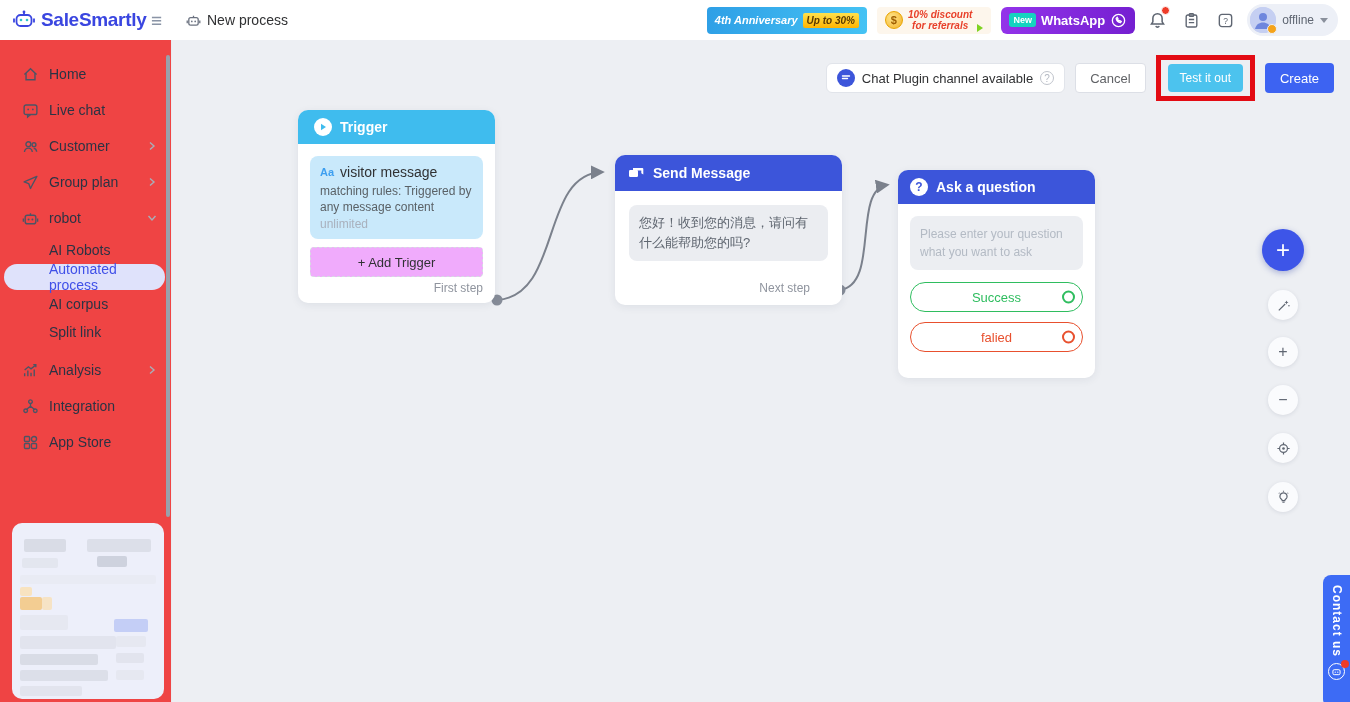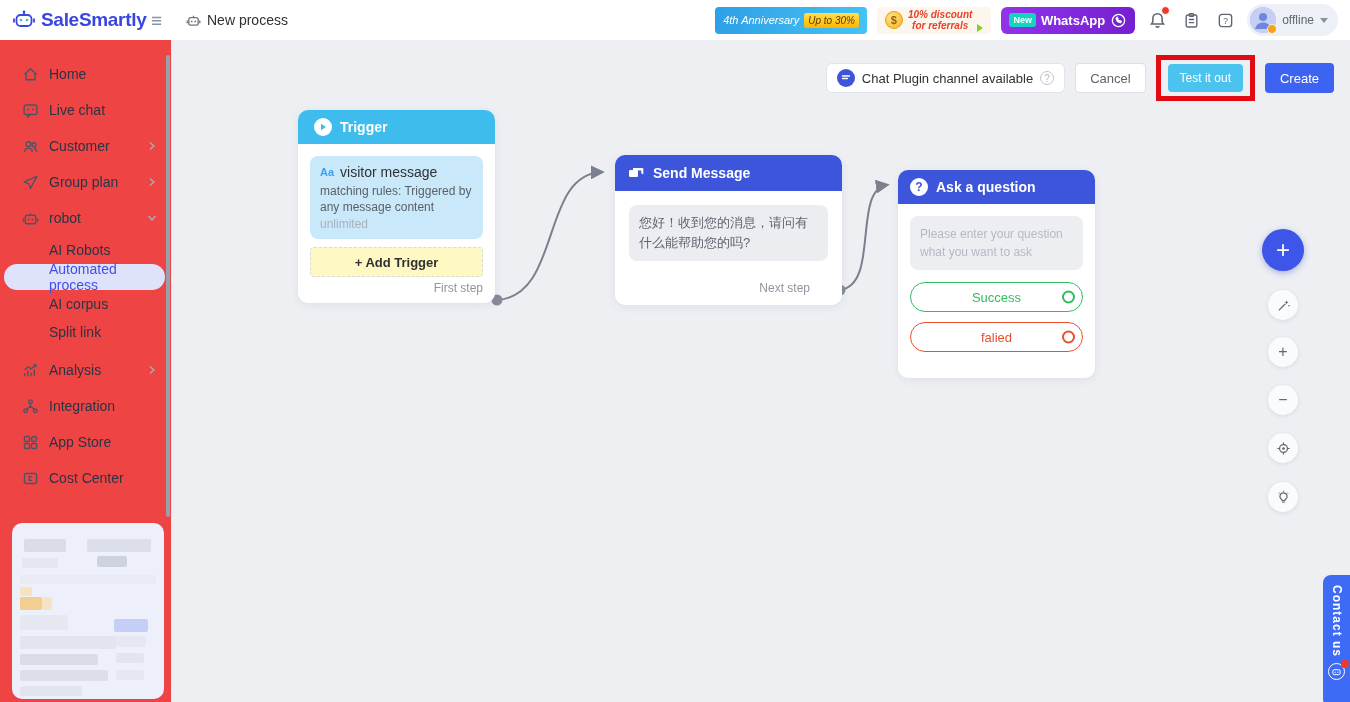--- a/index.html
+++ b/index.html
@@ -10,21 +10,21 @@
   .topbar { position:absolute; left:0; top:0; width:1350px; height:40px;
     background:#fff; display:flex; align-items:center; z-index:30; }
   .logo-area { width:172px; display:flex; align-items:center; padding:0 10px 0 12px; }
   .brand { font-size:19px; font-weight:bold; color:#3a46e0; margin-left:5px; letter-spacing:-.3px; }
   .hamburger { margin-left:auto; color:#8a94a6; font-size:19px; line-height:1; cursor:pointer; }
   .pagetitle-area { display:flex; align-items:center; gap:6px; margin-left:14px; color:#303133; font-size:14px; }
   .tb-right { margin-left:auto; display:flex; align-items:center; gap:10px; padding-right:12px; }
 
   .banner { height:27px; border-radius:4px; display:flex; align-items:center; padding:0 8px; gap:5px; cursor:pointer; }
   .banner-anniv { background:linear-gradient(100deg,#2e9fe6,#45c3f4); color:#fff;
-     font-style:italic; font-weight:normal; font-size:11px; }
+     font-style:italic; font-weight:bold; font-size:11px; }
   .anniv-badge { background:linear-gradient(#ffe14d,#ffb400); color:#5a3a00; font-size:10px;
      padding:2px 4px; border-radius:2px; white-space:nowrap; }
   .banner-ref { background:#fdf6ec; }
   .coin { width:18px; height:18px; border-radius:50%; background:radial-gradient(circle at 35% 35%,#ffe489,#f3b229);
      border:1px solid #e8a400; color:#a05f00; font-size:11px; font-weight:bold;
      display:flex; align-items:center; justify-content:center; }
   .ref-text { font-style:italic; font-weight:bold; color:#e8402a; font-size:10px; line-height:1.15; text-align:center; }
   .ref-arrow { width:0; height:0; border-left:6px solid #7ed321; border-top:4px solid transparent;
      border-bottom:4px solid transparent; align-self:flex-end; margin-bottom:2px; }
   .banner-wa { background:linear-gradient(100deg,#9333ea,#741fd0); border-radius:6px; }
@@ -90,21 +90,21 @@
 
   .card-trigger { left:126px; top:70px; width:197px; height:193px; }
   .trig-inner { margin:12px 12px 8px; background:#c9e9fb; border-radius:8px; padding:8px 10px; cursor:pointer; }
   .trig-row1 { display:flex; align-items:center; gap:6px; }
   .tag-aa { color:#3d9ff0; font-size:11px; font-weight:bold; }
   .trig-name { font-size:14px; color:#303133; }
   .trig-rule { font-size:12px; color:#5a6166; line-height:1.35; margin-top:3px; }
   .trig-limit { font-size:12px; color:#a9b1bd; margin-top:2px; }
   .add-trigger { margin:6px 12px 0; height:30px; border:1px dashed #d6dae2; border-radius:4px;
     display:flex; align-items:center; justify-content:center; font-size:13px; color:#303133;
-    background:#fef9c3; cursor:pointer;font-weight:bold; }
+    background:#f0abfc; cursor:pointer; }
   .step-label { position:absolute; right:12px; bottom:8px; font-size:12px; color:#8f949e; }
 
   .card-send { left:443px; top:115px; width:227px; height:150px; }
   .card-send .fcard-head { height:36px; }
   .msg-bubble { margin:14px 14px 0; background:#ebedf1; border-radius:8px; padding:8px 10px;
     font-size:13px; color:#5f6670; line-height:1.55; cursor:pointer; }
   .card-send .step-label { right:32px; bottom:10px; }
 
   .card-ask { left:726px; top:130px; width:197px; height:208px; }
   .ask-placeholder { margin:12px; background:#eceef2; border-radius:8px; padding:9px 10px;
@@ -359,31 +359,20 @@
         <svg width="17" height="17" viewBox="0 0 16 16">
           <g fill="none" stroke="currentColor" stroke-width="1.3">
             <rect x="2.3" y="2.3" width="4.8" height="4.8" rx="1"></rect>
             <rect x="8.9" y="2.3" width="4.8" height="4.8" rx="2.4"></rect>
             <rect x="2.3" y="8.9" width="4.8" height="4.8" rx="1"></rect>
             <rect x="8.9" y="8.9" width="4.8" height="4.8" rx="1"></rect>
           </g>
         </svg>
       </span>
     <span>App Store</span>
-  </div>
-  <div class="side-item">
-    <span class="icn">
-        <svg width="17" height="17" viewBox="0 0 16 16">
-          <g fill="none" stroke="currentColor" stroke-width="1.3">
-            <rect x="2.3" y="3.3" width="11.4" height="9.4" rx="1.5"></rect>
-            <path d="M9.5 6.2H6.8v3.6h2.7"></path>
-          </g>
-        </svg>
-      </span>
-    <span>Cost Center</span>
   </div>
 
   <span class="side-scrollthumb"></span>
 
   <div class="blur-box">
     <div style="left:12px;top:16px;width:42px;height:13px;background:#d9dce6;"></div>
     <div style="left:75px;top:16px;width:64px;height:13px;background:#dcdfe9;"></div>
     <div style="left:10px;top:35px;width:36px;height:10px;background:#e3e6ef;"></div>
     <div style="left:85px;top:33px;width:30px;height:11px;background:#ced2de;"></div>
     <div style="left:8px;top:52px;width:136px;height:9px;background:#e9ebf4;"></div>

